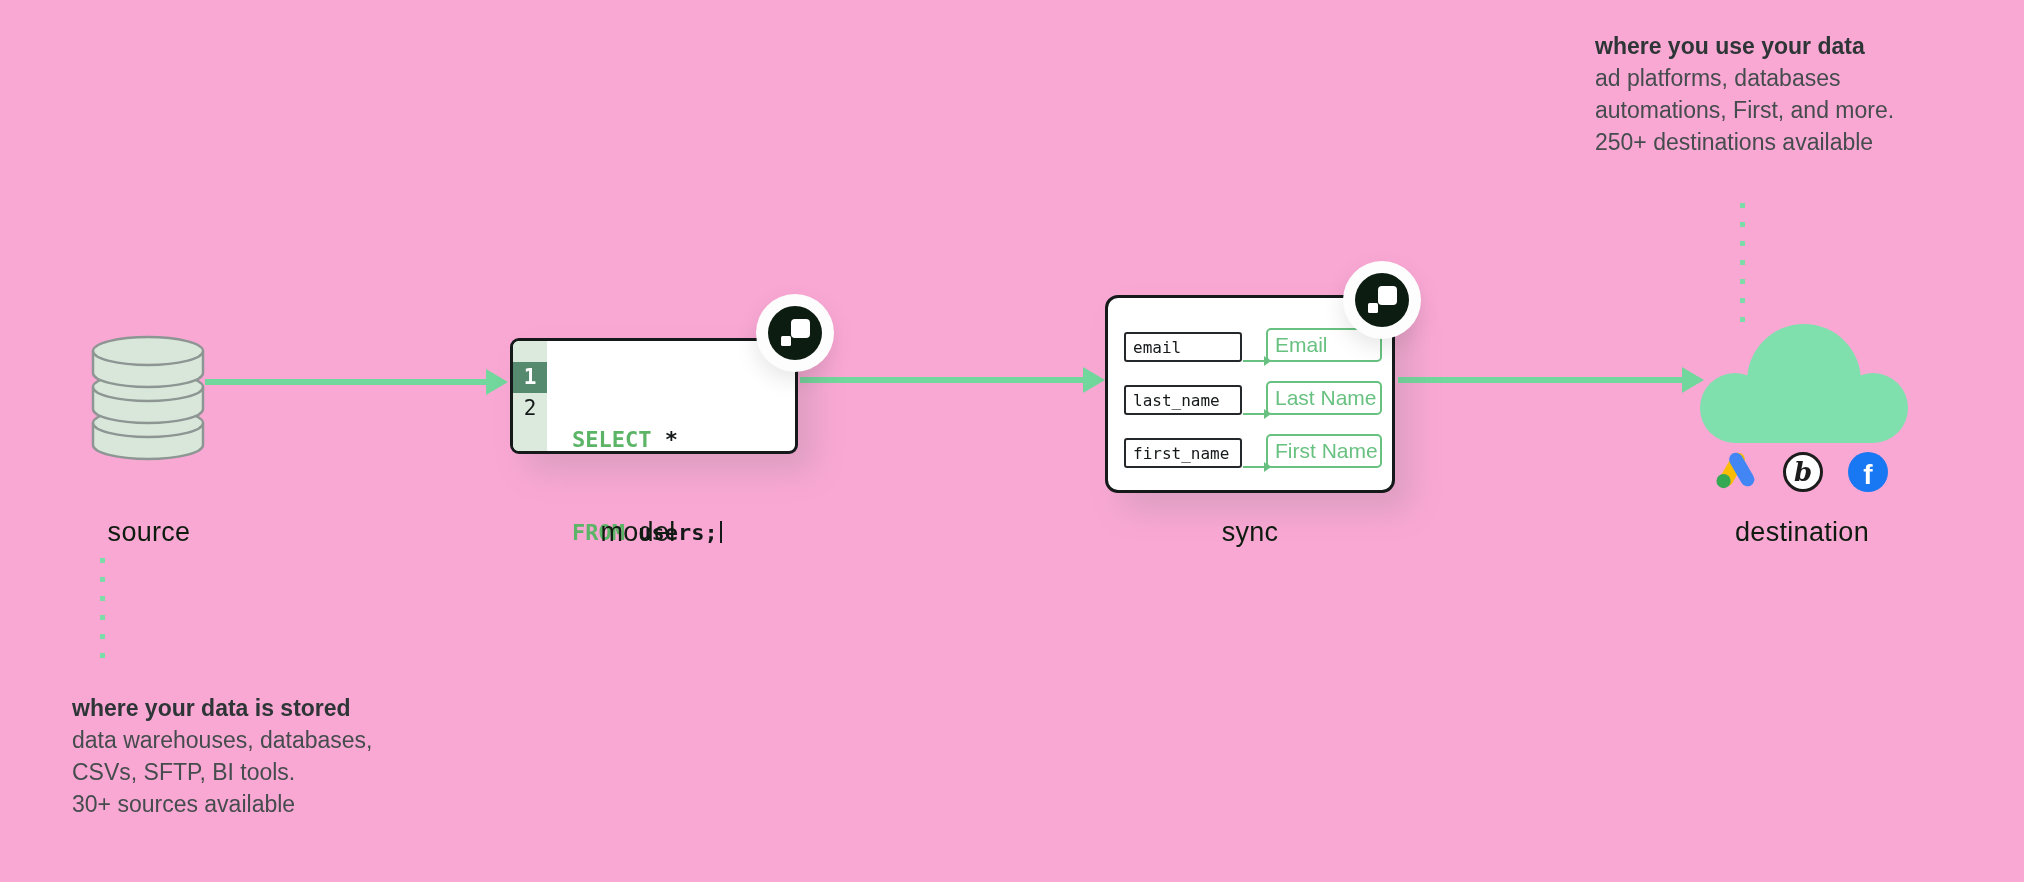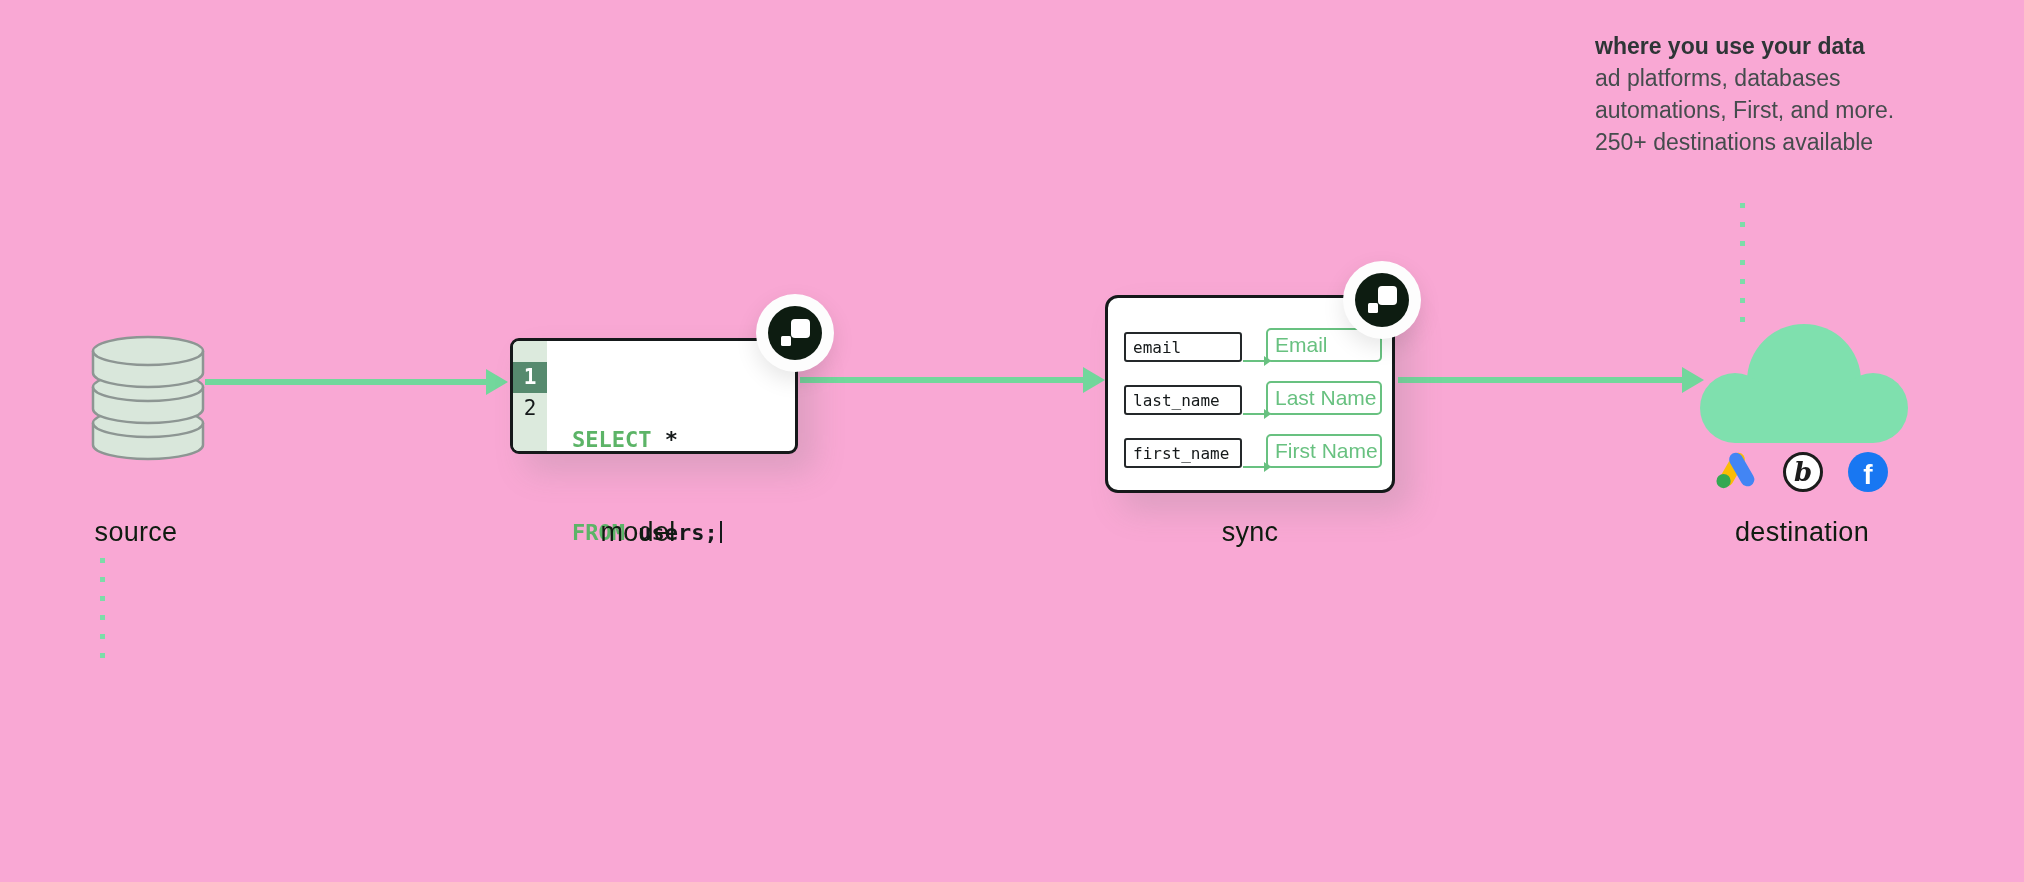--- a/index.html
+++ b/index.html
@@ -19,21 +19,21 @@
   .dots { position:absolute; display:flex; flex-direction:column; gap:14px; }
   .dot { width:5px; height:5px; background:#7cdca8; }
   .dots-source { left:100px; top:558px; }
   .dots-dest  { left:1740px; top:203px; }
 
   
   .stage-label {
     position:absolute; top:517px; width:220px; text-align:center;
     font-size:27px; font-weight:500; color:#0e1c10; letter-spacing:0.3px;
   }
-  .label-source { left:26px; }
+  .label-source { left:39px; }
   .label-model { left:528px; }
   .label-sync { left:1140px; }
   .label-destination { left:1692px; }
 
   
   .arrow { position:absolute; height:26px; display:flex; align-items:center; }
   .arrow .shaft { flex:1; height:6px; background:#72d79c; }
   .arrow .head {
     width:0; height:0;
     border-left:22px solid #72d79c;
@@ -243,14 +243,20 @@
 
   <div class="dots dots-source">
     <div class="dot"></div>
       <div class="dot"></div>
       <div class="dot"></div>
       <div class="dot"></div>
       <div class="dot"></div>
       <div class="dot"></div>
   </div>
 
+  <div class="note note-source">
+    <div class="note-heading">where your data is stored</div>
+    <div>data warehouses, databases,</div>
+    <div>CSVs, SFTP, BI tools.</div>
+    <div>30+ sources available</div>
+  </div>
 
 </div>
 
 </body></html>

